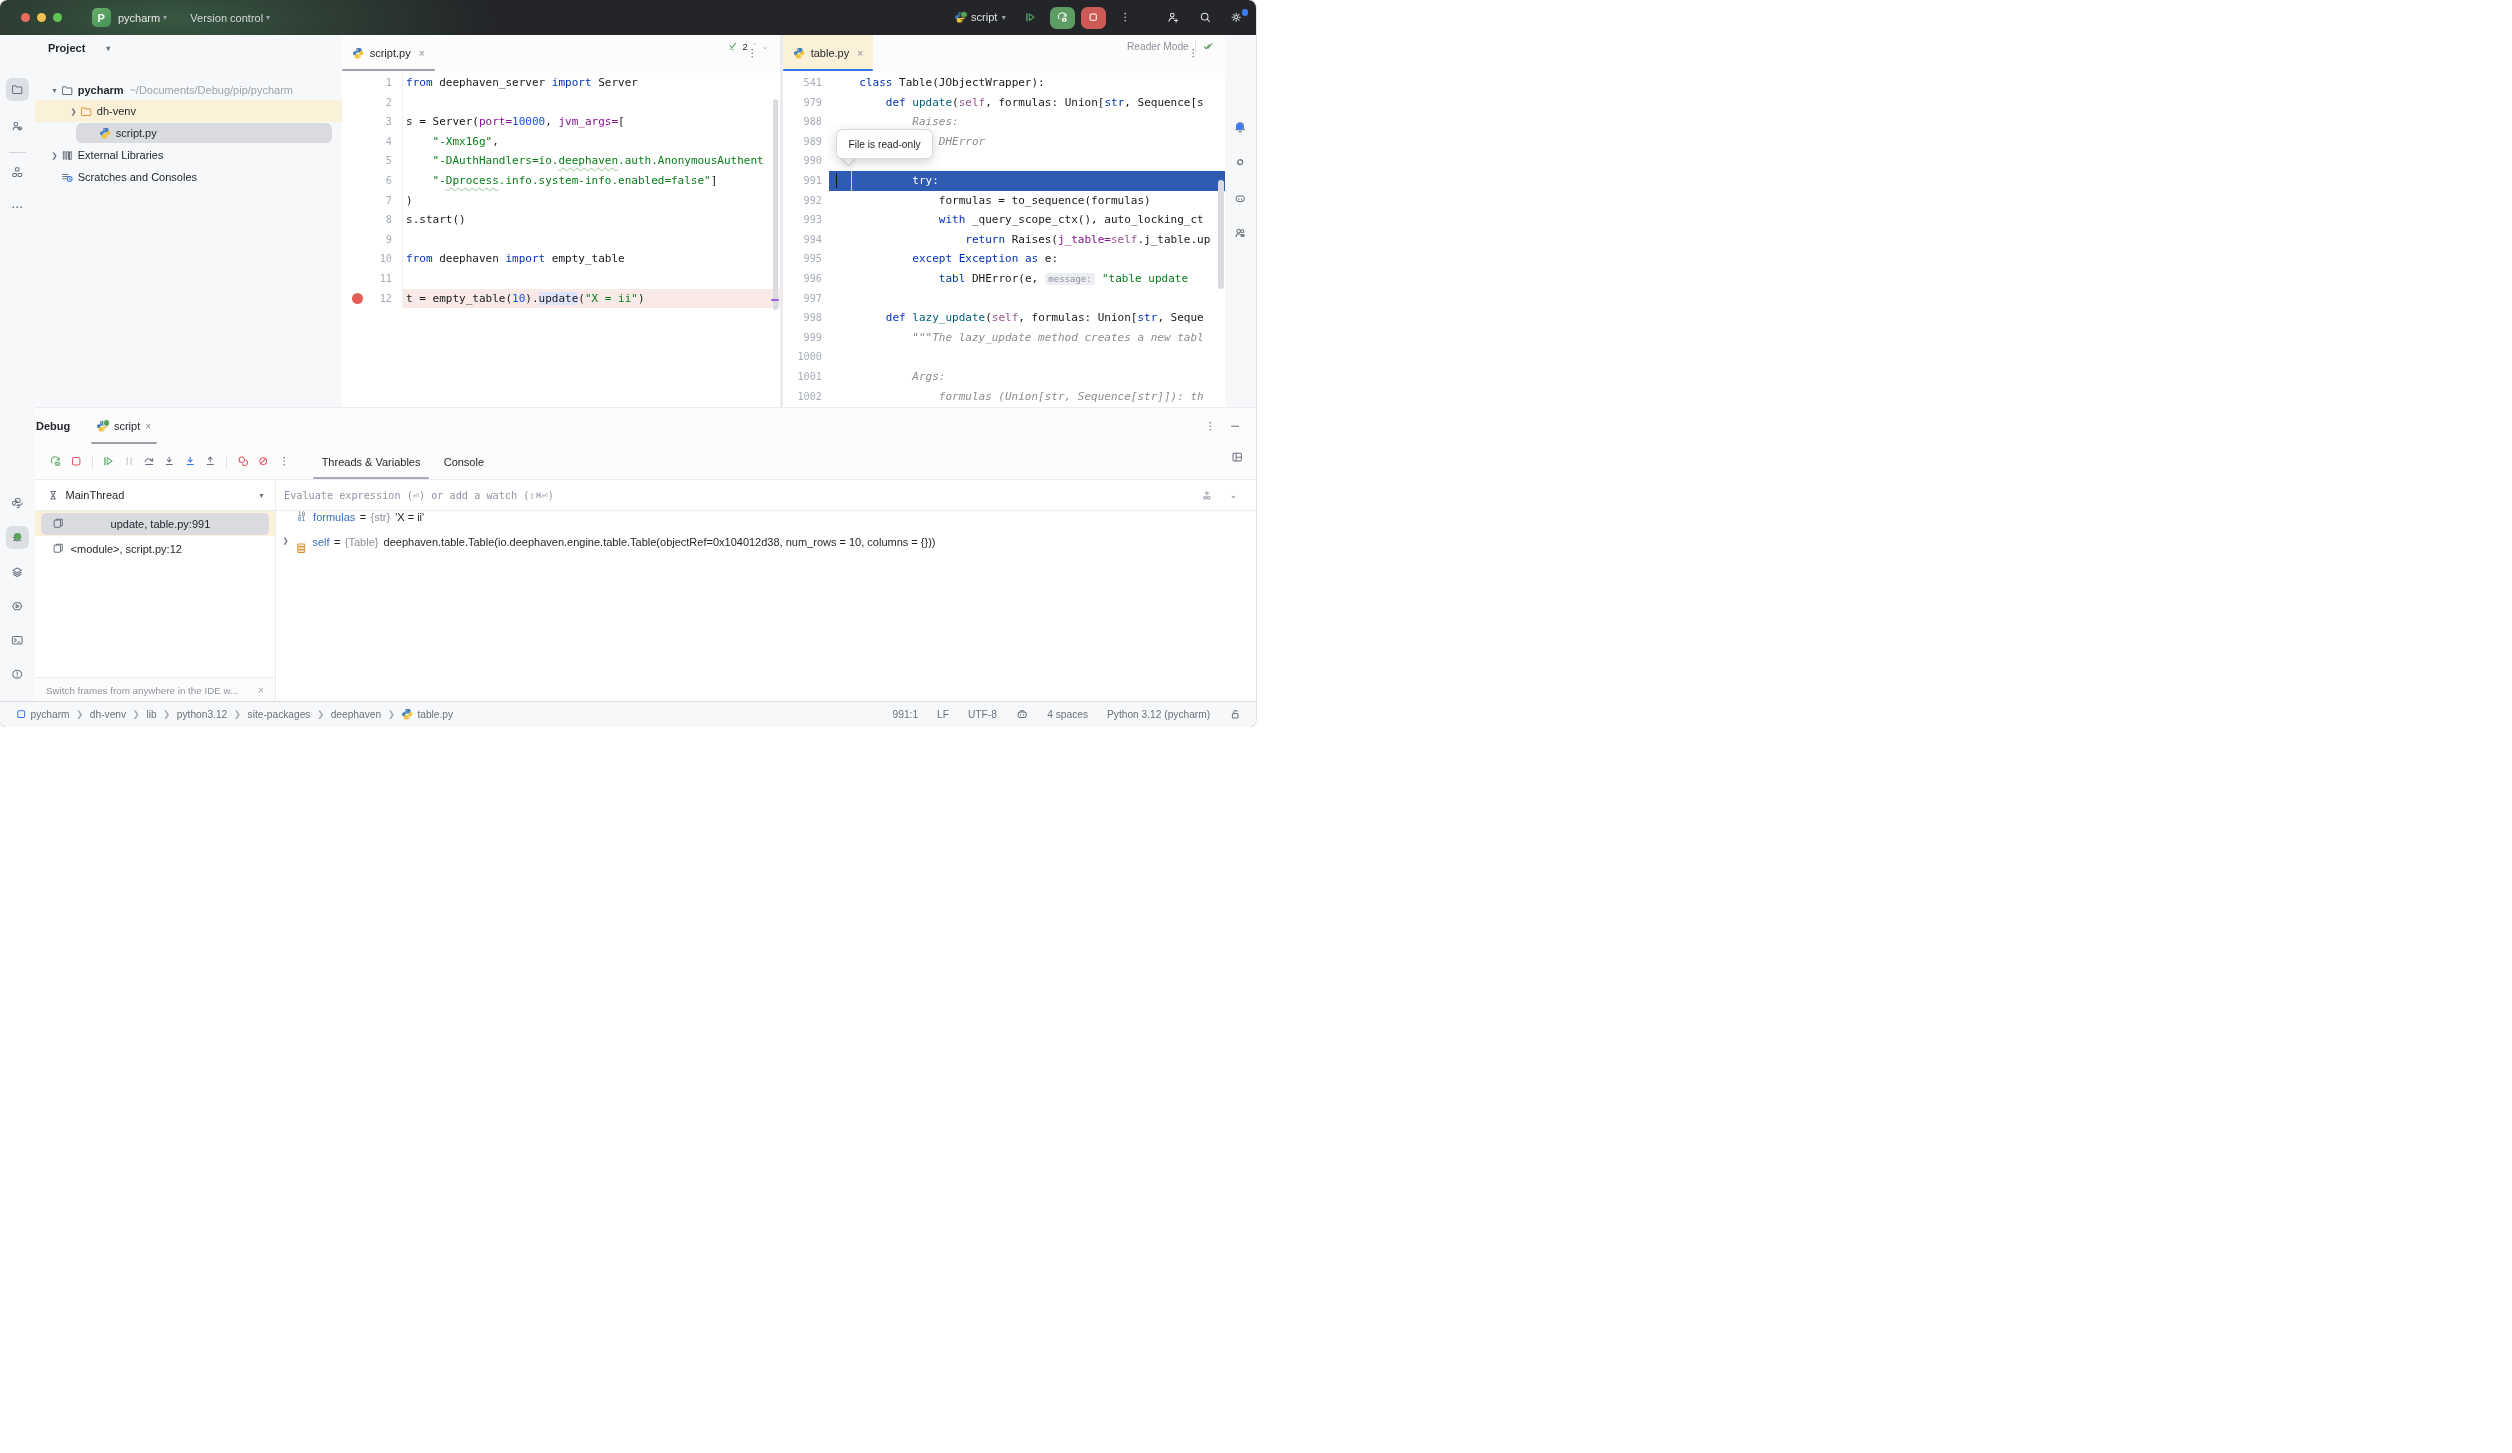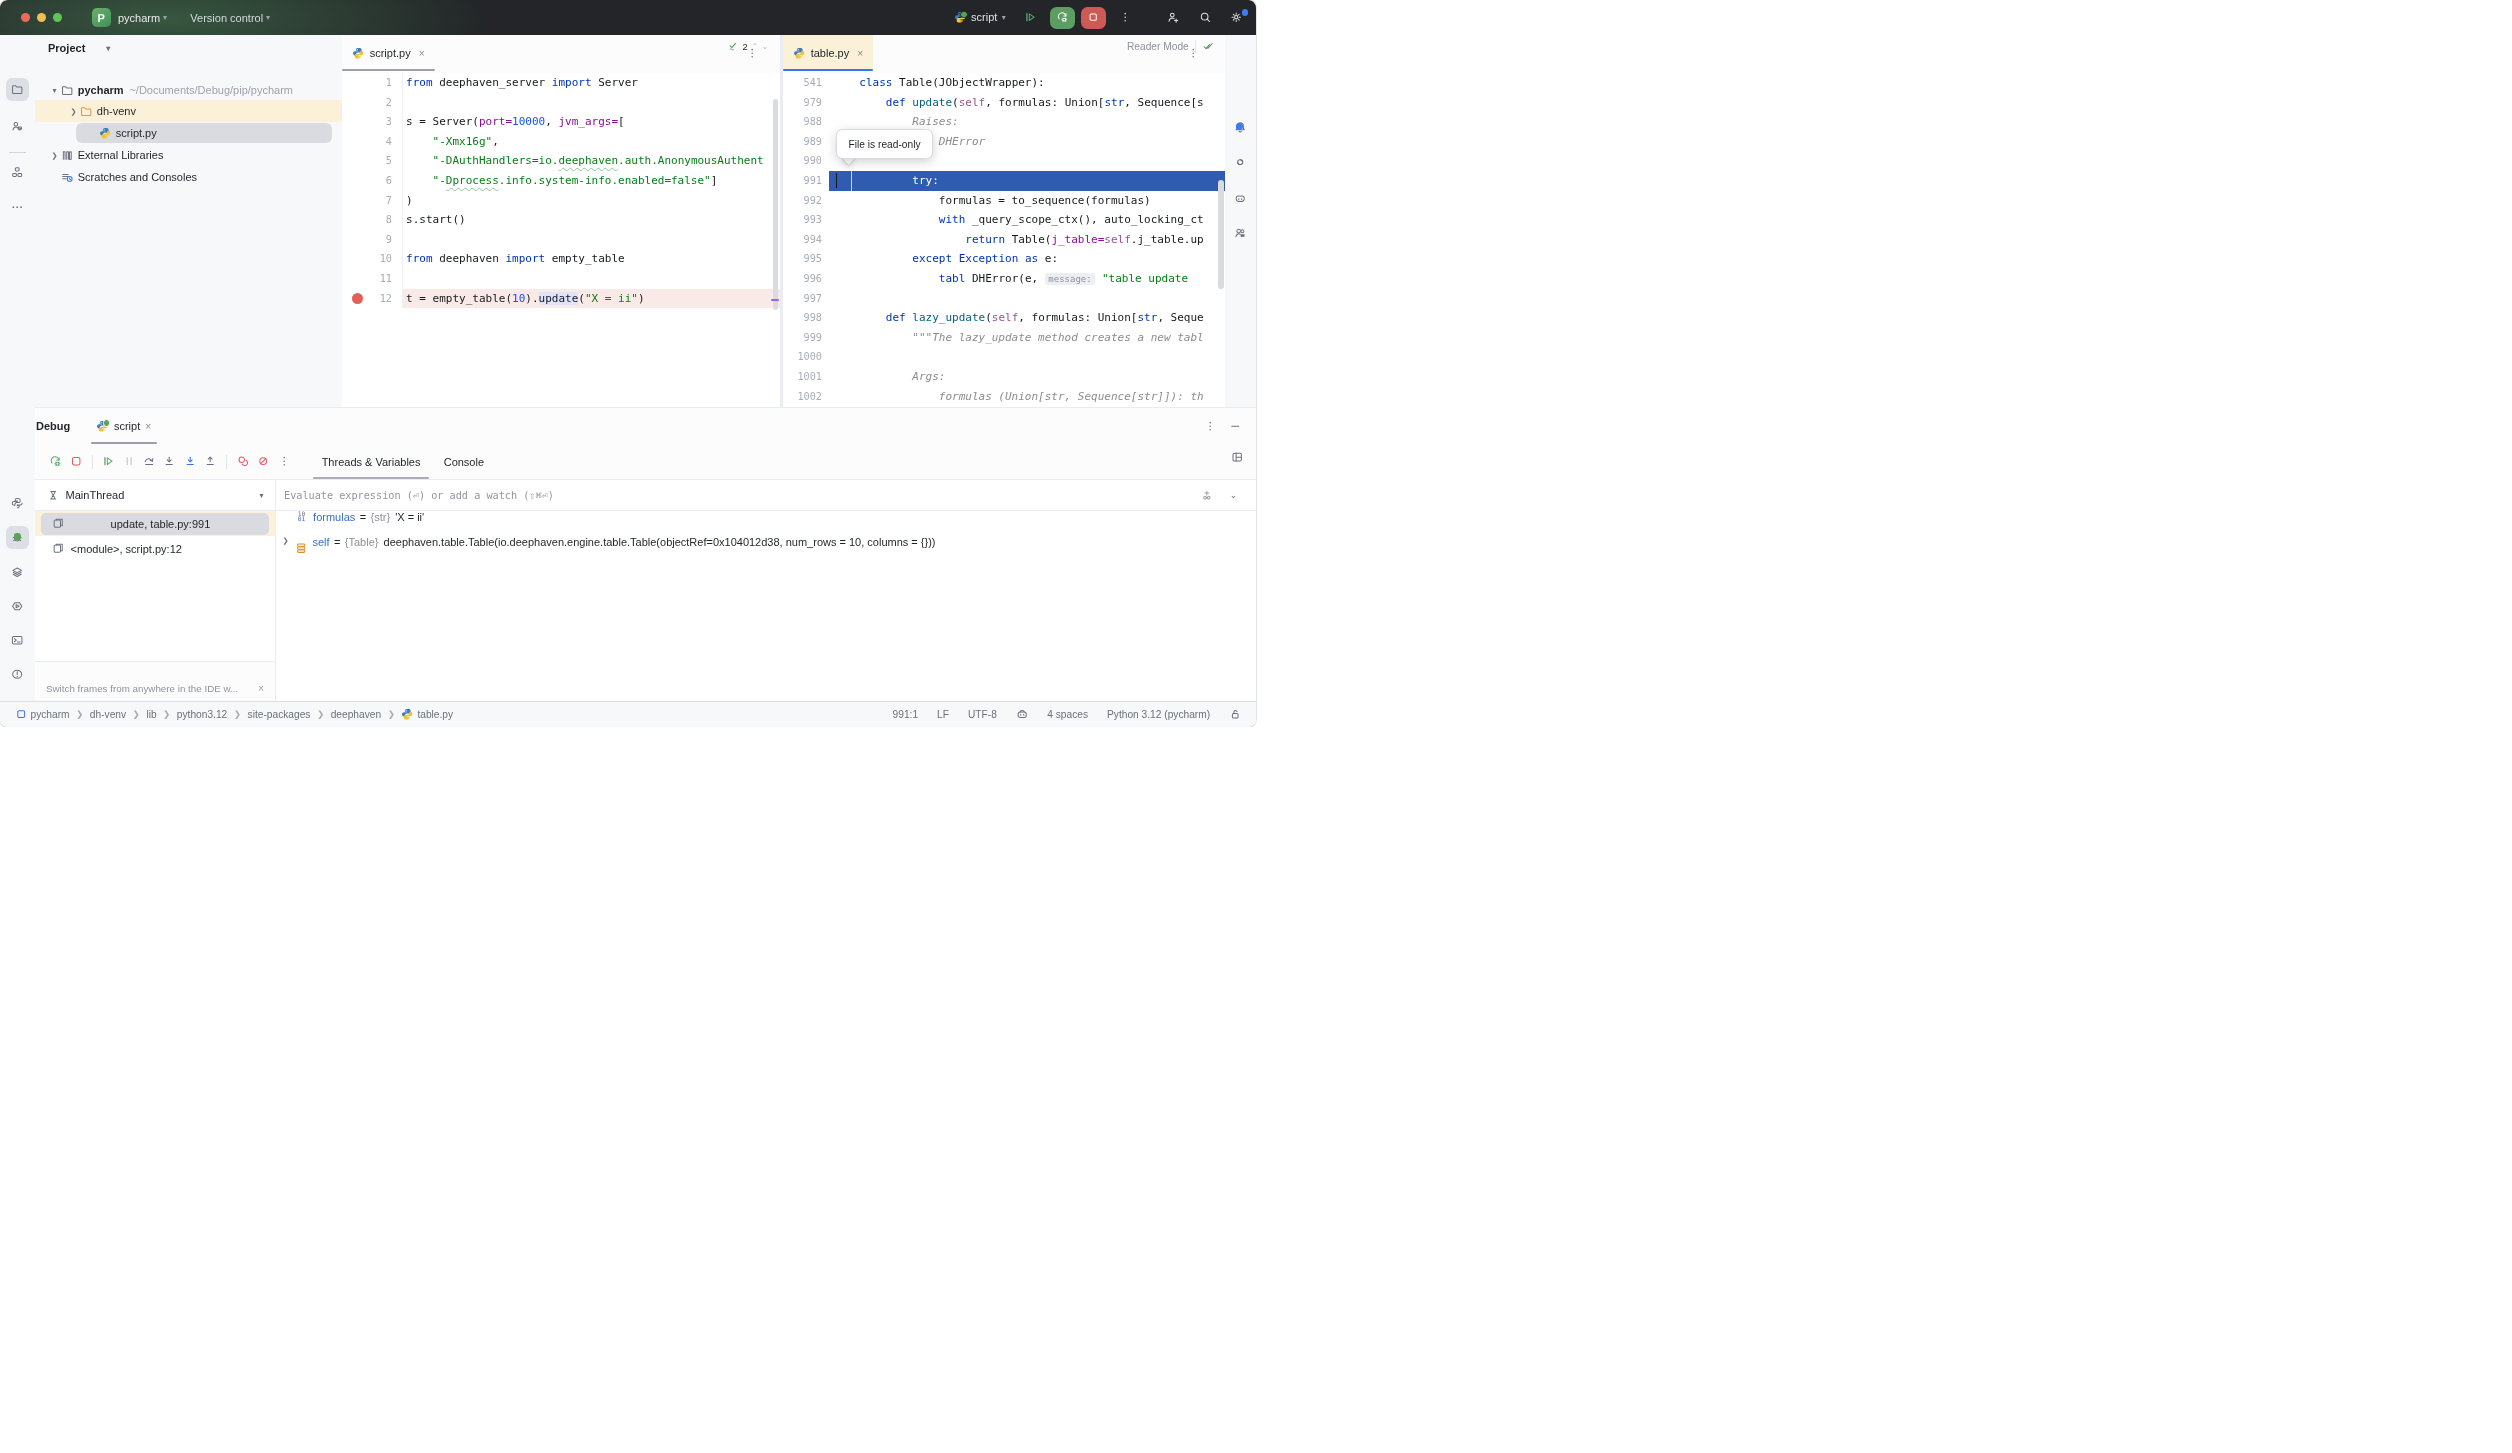--- a/index.html
+++ b/index.html
@@ -91,22 +91,22 @@
   #debug-toolbar{position:absolute;left:0;top:36px;right:0;height:35px;background:#fcfcfd;display:flex;align-items:center;}
   .dt-btn{width:20.4px;height:20.4px;display:flex;align-items:center;justify-content:center;border-radius:4.4px;flex:none;}
   .dt-sep{width:0.7px;height:14px;background:#e3e5e9;margin:0 5.8px;flex:none;}
   .dtab{font-size:11px;color:#1f2328;position:relative;height:35px;display:flex;align-items:center;padding:0 11.6px;}
   #debug-layout{position:absolute;right:13px;top:43px;}
   #debug-content{position:absolute;left:0;top:71px;right:0;bottom:0;border-top:0.7px solid #ebecf0;}
   #frames{position:absolute;left:0;top:0;width:240px;bottom:0;background:#fff;border-right:0.7px solid #ebecf0;}
   #thread-row{position:absolute;left:0;top:0;width:240px;height:30px;display:flex;align-items:center;border-bottom:0.7px solid #ebecf0;font-size:11px;color:#1f2328;}
   .frame-row{position:absolute;left:0;width:240px;height:25px;display:flex;align-items:center;font-size:11px;color:#1f2328;}
   .frame-pill{position:absolute;left:5.8px;right:5.8px;top:1.5px;bottom:1.5px;background:#d9dbe0;border-radius:5.1px;}
-  #frames-hint{position:absolute;left:0;right:0;bottom:0;height:24px;border-top:0.7px solid #ebecf0;display:flex;align-items:flex-end;
-     font-size:9.8px;color:#8e939e;padding:8px 11px;gap:5.8px;background:#fcfcfd;}
+  #frames-hint{position:absolute;left:0;right:0;bottom:0;height:24px;border-top:0.7px solid #ebecf0;display:flex;align-items:center;
+     font-size:9.8px;color:#8e939e;padding:0 11px;gap:5.8px;background:#fcfcfd;}
   #frames-hint .x{margin-left:auto;color:#9ba0aa;font-size:10.2px;}
   #vars{position:absolute;left:241px;top:0;right:0;bottom:0;background:#fff;}
   #eval-row{position:absolute;left:0;top:0;right:0;height:30px;border-bottom:0.7px solid #ebecf0;display:flex;align-items:center;
      font-family:"DejaVu Sans Mono",monospace;font-size:10.2px;color:#9096a3;padding-left:8px;background:#fff;}
   #eval-icons{position:absolute;right:19px;top:0;height:30px;display:flex;align-items:center;gap:16px;}
   .var-row{position:absolute;left:0;right:0;height:25px;display:flex;font-size:11px;}
   .var-chev{width:19px;text-align:center;color:#6c707e;font-size:8px;flex:none;}
   .var-name{color:#3b6dbf;margin-left:5.1px;}
   .var-eq{color:#1f2328;margin:0 4.4px;}
   .var-type{color:#8c919c;margin-right:5.1px;}
@@ -550,21 +550,21 @@
           <div class="code-line">
             <span class="ln">992</span>
             <span class="lc"><span class="tk-plain">            formulas = to_sequence(formulas)</span></span>
           </div>
           <div class="code-line">
             <span class="ln">993</span>
             <span class="lc"><span class="tk-plain">            </span><span class="tk-kw">with</span><span class="tk-plain"> _query_scope_ctx(), auto_locking_ct</span></span>
           </div>
           <div class="code-line">
             <span class="ln">994</span>
-            <span class="lc"><span class="tk-plain">                </span><span class="tk-kw">return</span><span class="tk-plain"> Table(</span><span class="tk-param">j_table=</span><span class="tk-self">self</span><span class="tk-plain">.j_table.up</span></span>
+            <span class="lc"><span class="tk-plain">                </span><span class="tk-kw">return</span><span class="tk-plain"> Raises(</span><span class="tk-param">j_table=</span><span class="tk-self">self</span><span class="tk-plain">.j_table.up</span></span>
           </div>
           <div class="code-line">
             <span class="ln">995</span>
             <span class="lc"><span class="tk-plain">        </span><span class="tk-kw">except</span><span class="tk-plain"> </span><span class="tk-kw">Exception</span><span class="tk-plain"> </span><span class="tk-kw">as</span><span class="tk-plain"> e:</span></span>
           </div>
           <div class="code-line">
             <span class="ln">996</span>
             <span class="lc"><span class="tk-plain">            </span><span class="tk-kw">tabl</span><span class="tk-plain"> DHError(e, </span><span class="tk-inlay">message:</span><span class="tk-plain"> </span><span class="tk-str">"table update</span></span>
           </div>
           <div class="code-line">

